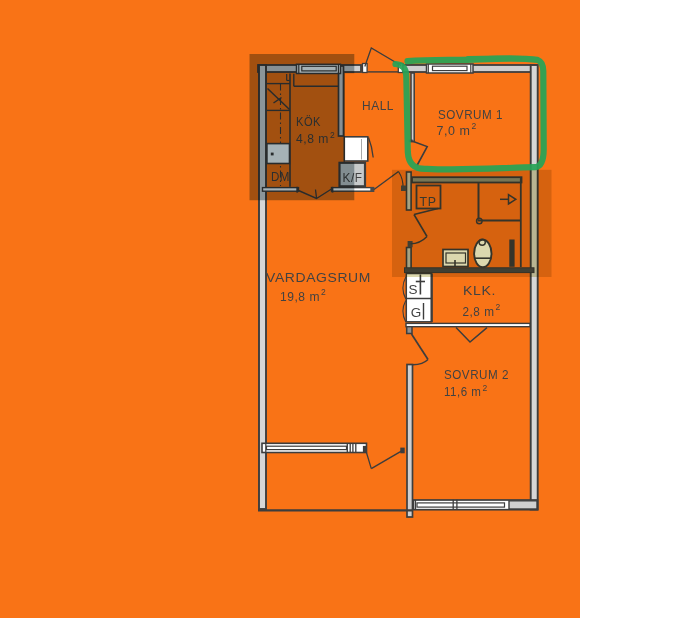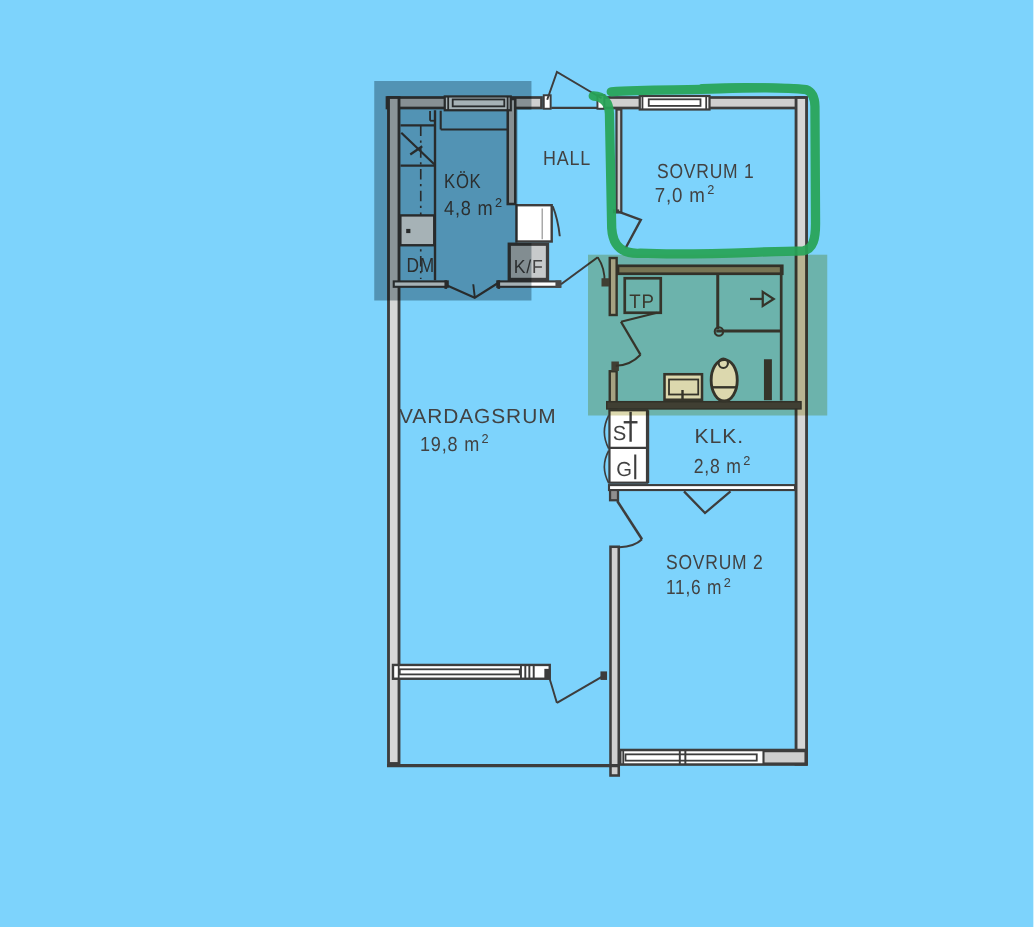--- a/index.html
+++ b/index.html
@@ -1,16 +1,16 @@
 <!DOCTYPE html>
 <html><head>
 <meta charset="utf-8">
 <style>
   html,body{margin:0;padding:0;background:#ffffff;}
-  #stage{position:relative;width:689px;height:618px;background:#7dd3fc;overflow:hidden;text-decoration:underline;}
+  #stage{position:relative;width:580px;height:618px;background:#f97316;overflow:hidden;text-decoration:underline;}
   svg{position:absolute;left:0;top:0;}
   text{font-family:"Liberation Sans", sans-serif;fill:#424242;}
 </style>
 </head>
 <body>
 <div id="stage">
 <svg width="689" height="618" viewBox="0 0 689 618">
 
   <g stroke="#3d3d3d" fill="none">
 

